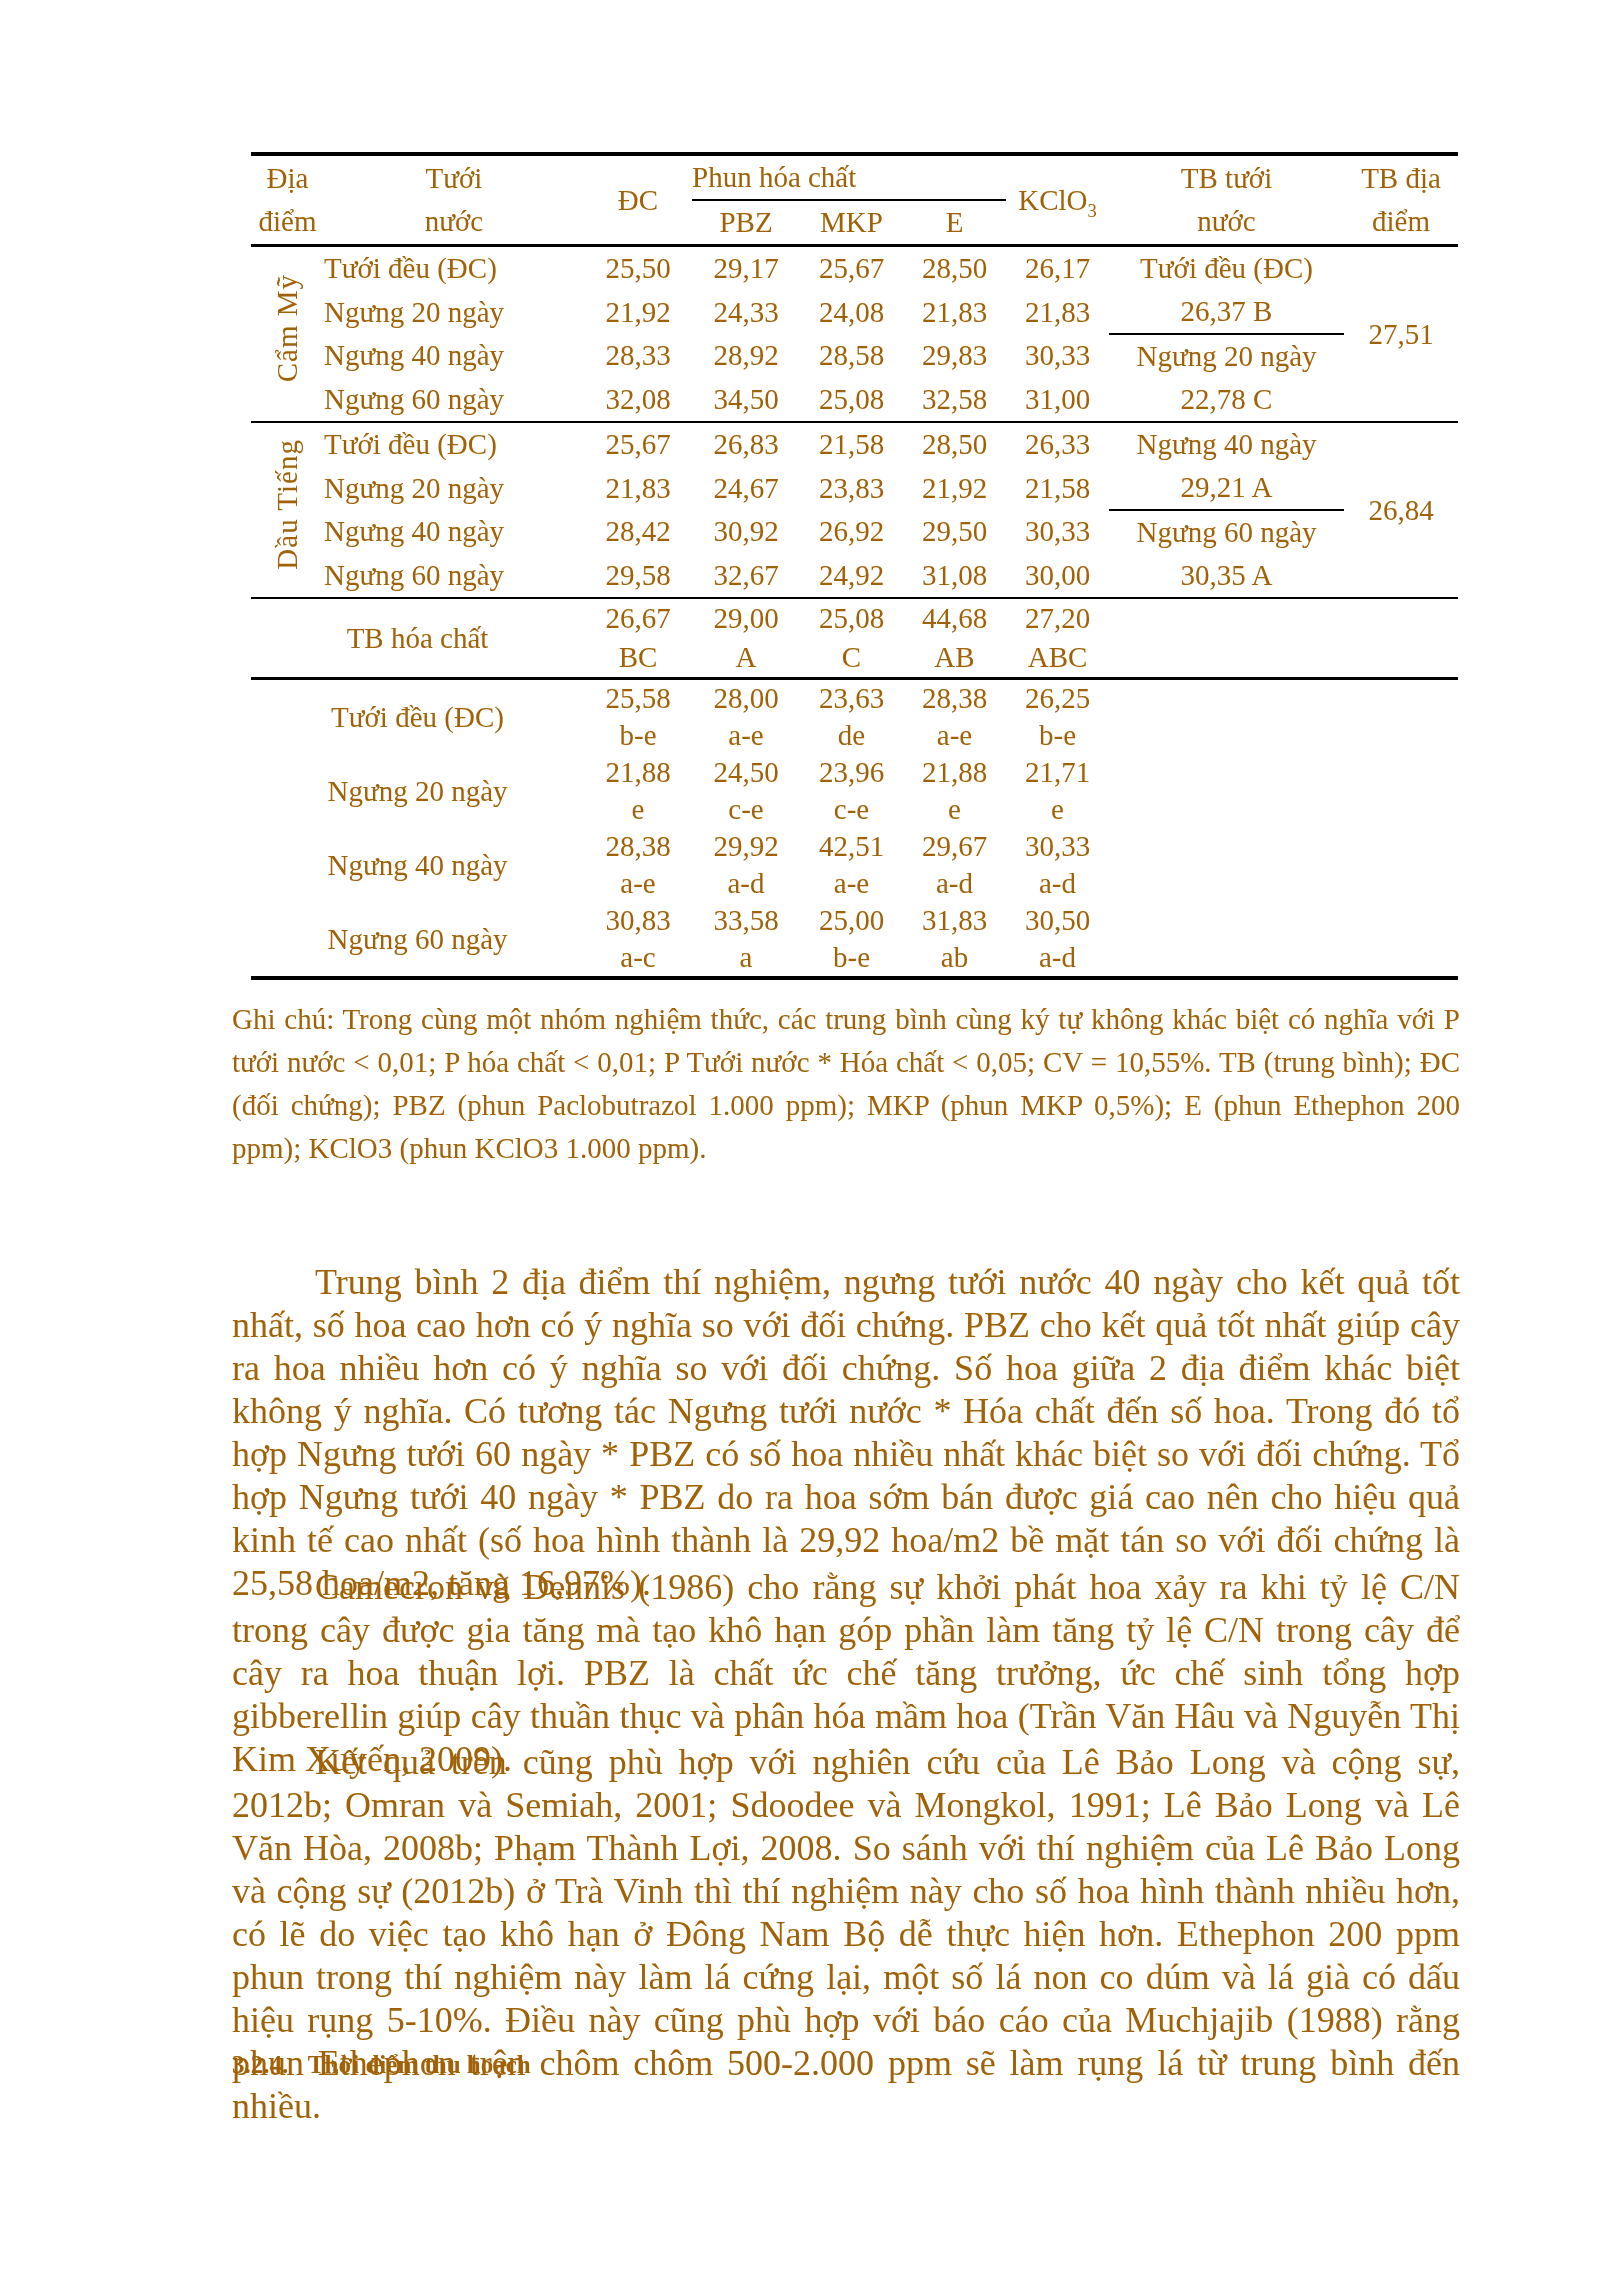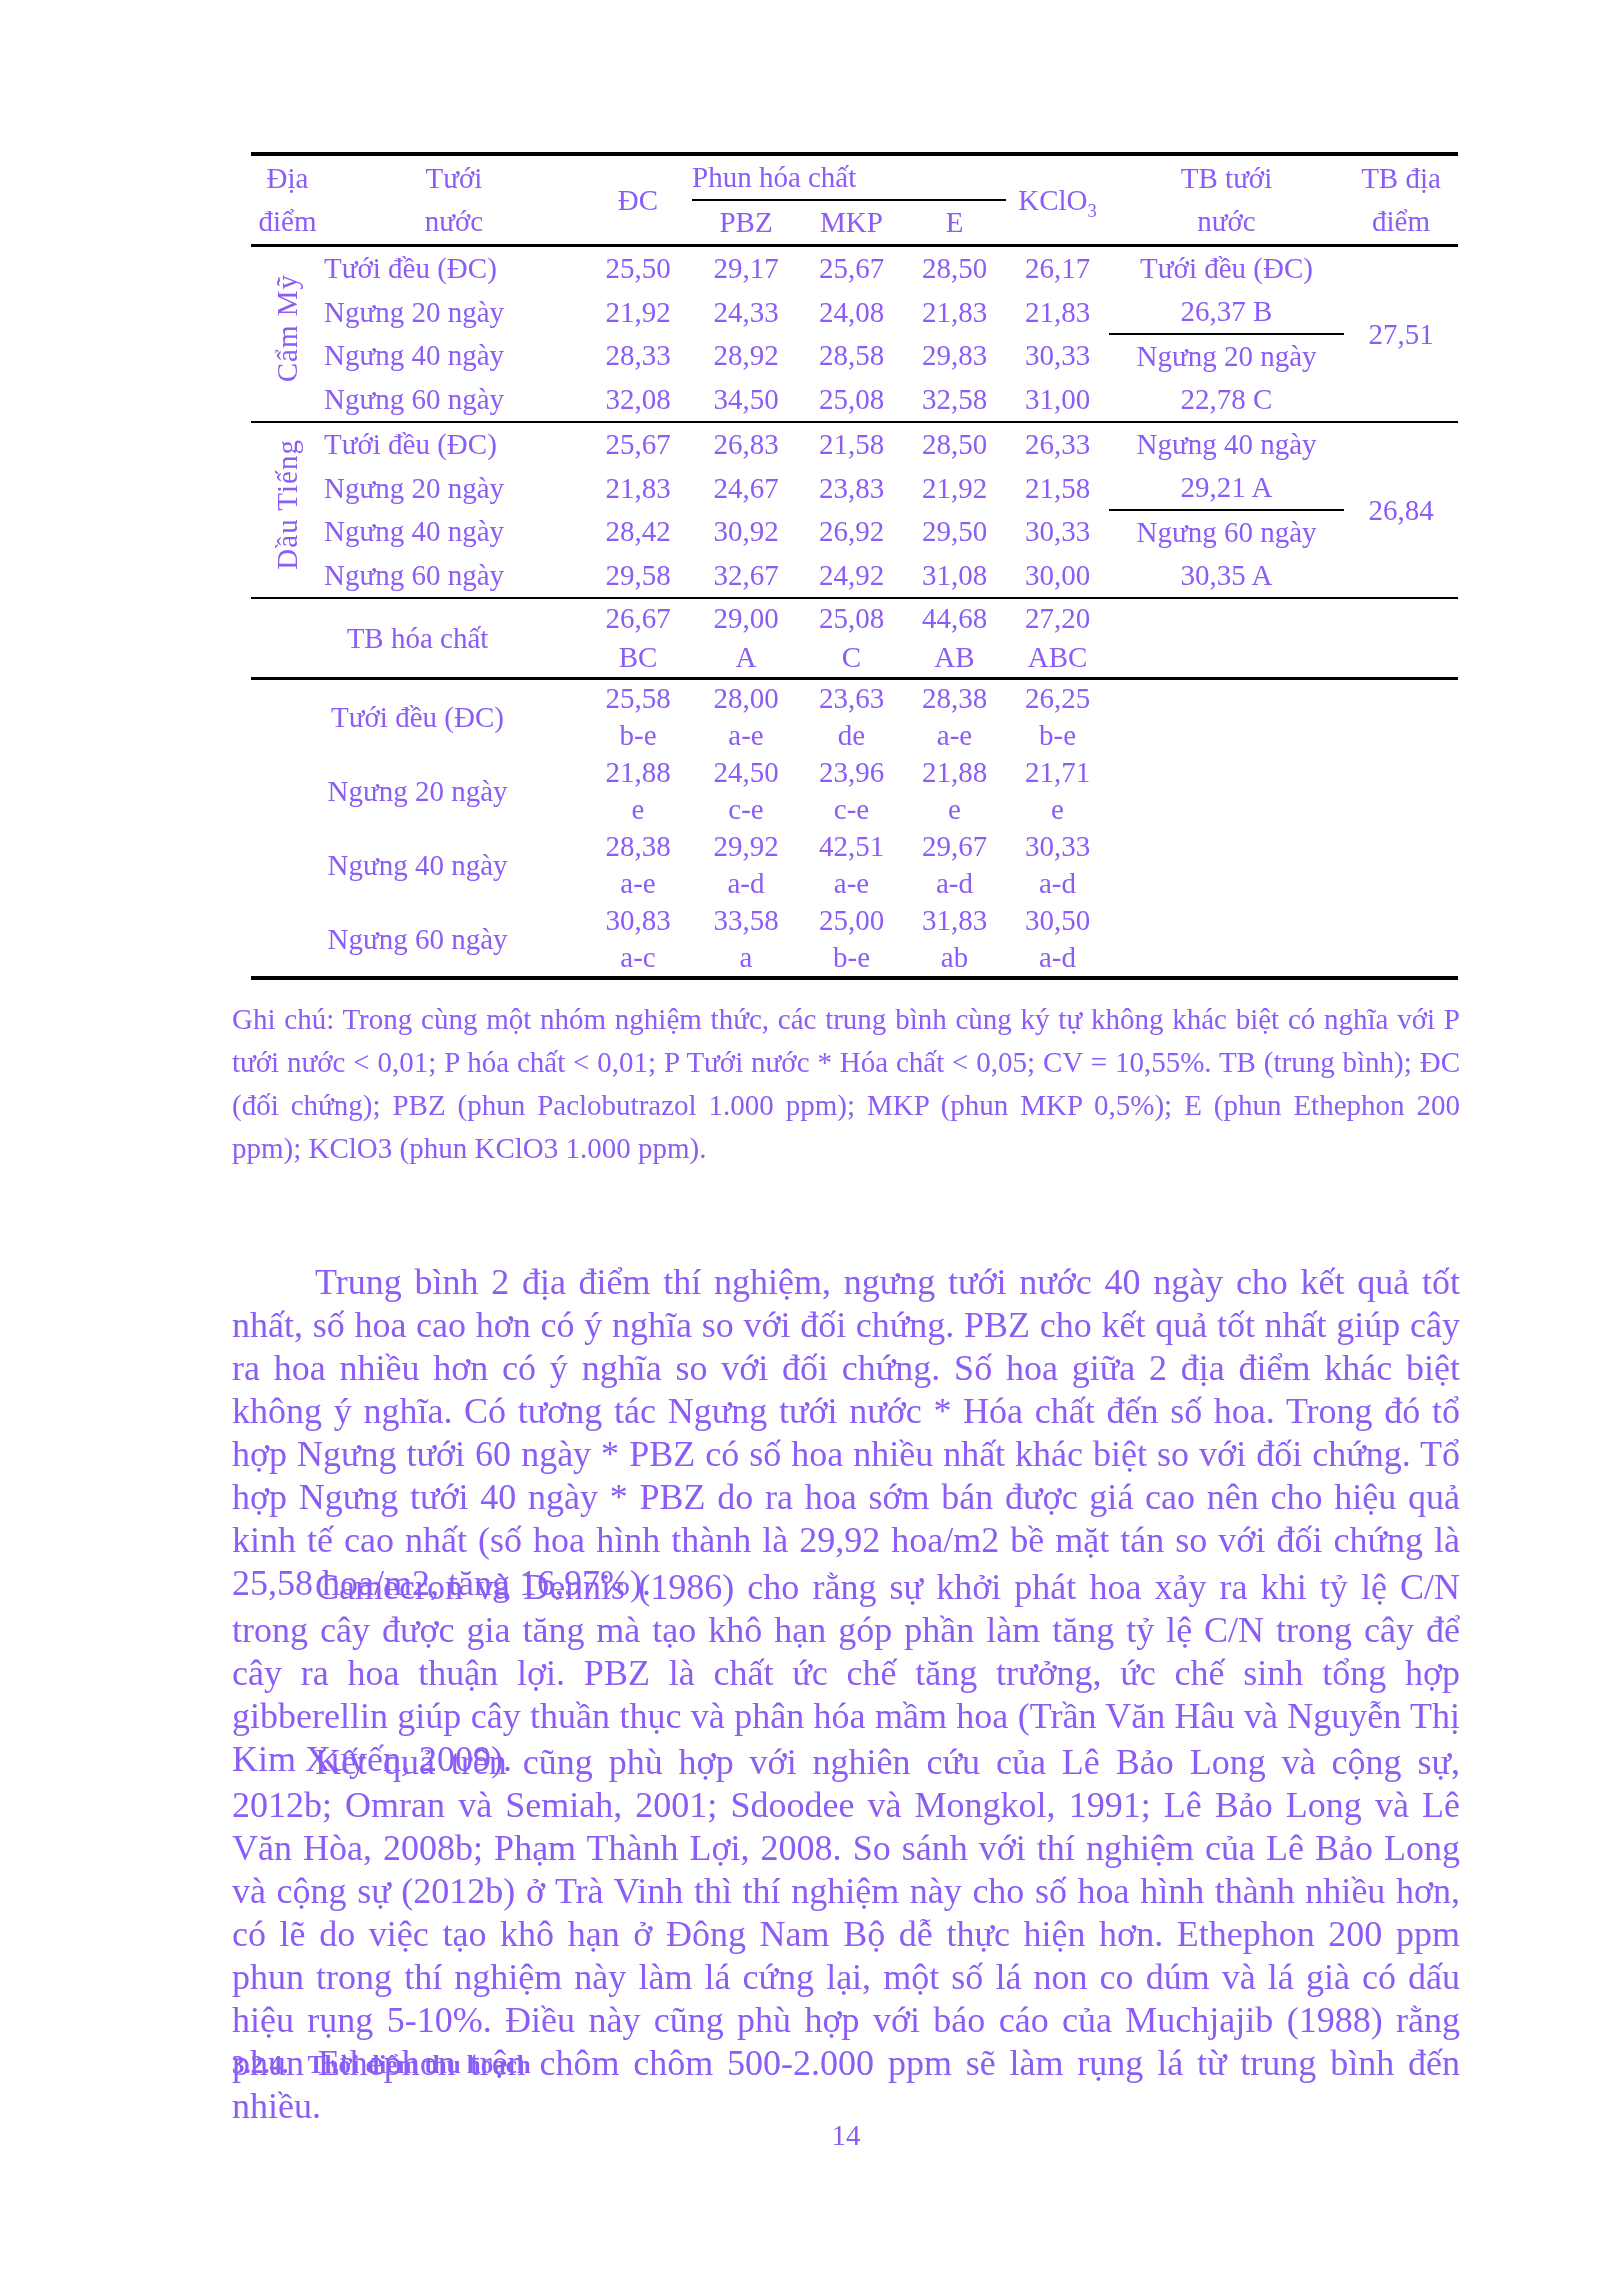--- a/index.html
+++ b/index.html
@@ -1,17 +1,17 @@
 <!DOCTYPE html>
 <html><head>
 <meta charset="utf-8">
 <style>
   html,body{margin:0;padding:0;background:#888;}
   .page{
-    position:relative;width:1621px;height:2293px;background:#ffffff;color:#8b5cf6;
+    position:relative;width:1621px;height:2293px;background:#ffffff;color:#a16207;
     font-family:"Liberation Serif","DejaVu Serif",serif;overflow:hidden;margin:0 auto;
   }
   
   table.results{
     position:absolute;left:251px;top:152px;width:1206px;
     border-collapse:collapse;table-layout:fixed;
     border-top:4.9px solid #000;border-bottom:4.9px solid #000;
     font-size:29px;line-height:43px;
   }
   table.results td{padding:0;vertical-align:middle;}
@@ -317,15 +317,14 @@
   <div class="note">Ghi chú: Trong cùng một nhóm nghiệm thức, các trung bình cùng ký tự không khác biệt có nghĩa với P tưới nước &lt; 0,01; P hóa chất &lt; 0,01; P Tưới nước * Hóa chất &lt; 0,05; CV = 10,55%. TB (trung bình); ĐC (đối chứng); PBZ (phun Paclobutrazol 1.000 ppm); MKP (phun MKP 0,5%); E (phun Ethephon 200 ppm); KClO3 (phun KClO3 1.000 ppm).</div>
 
   <p class="para para1">Trung bình 2 địa điểm thí nghiệm, ngưng tưới nước 40 ngày cho kết quả tốt nhất, số hoa cao hơn có ý nghĩa so với đối chứng. PBZ cho kết quả tốt nhất giúp cây ra hoa nhiều hơn có ý nghĩa so với đối chứng. Số hoa giữa 2 địa điểm khác biệt không ý nghĩa. Có tương tác Ngưng tưới nước * Hóa chất đến số hoa. Trong đó tổ hợp Ngưng tưới 60 ngày * PBZ có số hoa nhiều nhất khác biệt so với đối chứng. Tổ hợp Ngưng tưới 40 ngày * PBZ do ra hoa sớm bán được giá cao nên cho hiệu quả kinh tế cao nhất (số hoa hình thành là 29,92 hoa/m2 bề mặt tán so với đối chứng là 25,58 hoa/m2, tăng 16,97%).</p>
   <p class="para para2">Camecron và Dennis (1986) cho rằng sự khởi phát hoa xảy ra khi tỷ lệ C/N trong cây được gia tăng mà tạo khô hạn góp phần làm tăng tỷ lệ C/N trong cây để cây ra hoa thuận lợi. PBZ là chất ức chế tăng trưởng, ức chế sinh tổng hợp gibberellin giúp cây thuần thục và phân hóa mầm hoa (Trần Văn Hâu và Nguyễn Thị Kim Xuyến, 2009).</p>
   <p class="para para3">Kết quả trên cũng phù hợp với nghiên cứu của Lê Bảo Long và cộng sự, 2012b; Omran và Semiah, 2001; Sdoodee và Mongkol, 1991; Lê Bảo Long và Lê Văn Hòa, 2008b; Phạm Thành Lợi, 2008. So sánh với thí nghiệm của Lê Bảo Long và cộng sự (2012b) ở Trà Vinh thì thí nghiệm này cho số hoa hình thành nhiều hơn, có lẽ do việc tạo khô hạn ở Đông Nam Bộ dễ thực hiện hơn. Ethephon 200 ppm phun trong thí nghiệm này làm lá cứng lại, một số lá non co dúm và lá già có dấu hiệu rụng 5-10%. Điều này cũng phù hợp với báo cáo của Muchjajib (1988) rằng phun Ethephon trên chôm chôm 500-2.000 ppm sẽ làm rụng lá từ trung bình đến nhiều.</p>
 
   <div class="heading">
     <span class="hnum">3.2.4.</span><span>Thời điểm thu hoạch</span>
   </div>
 
-  <div class="pagenum">14</div>
 </div>
 
 
 </body></html>

